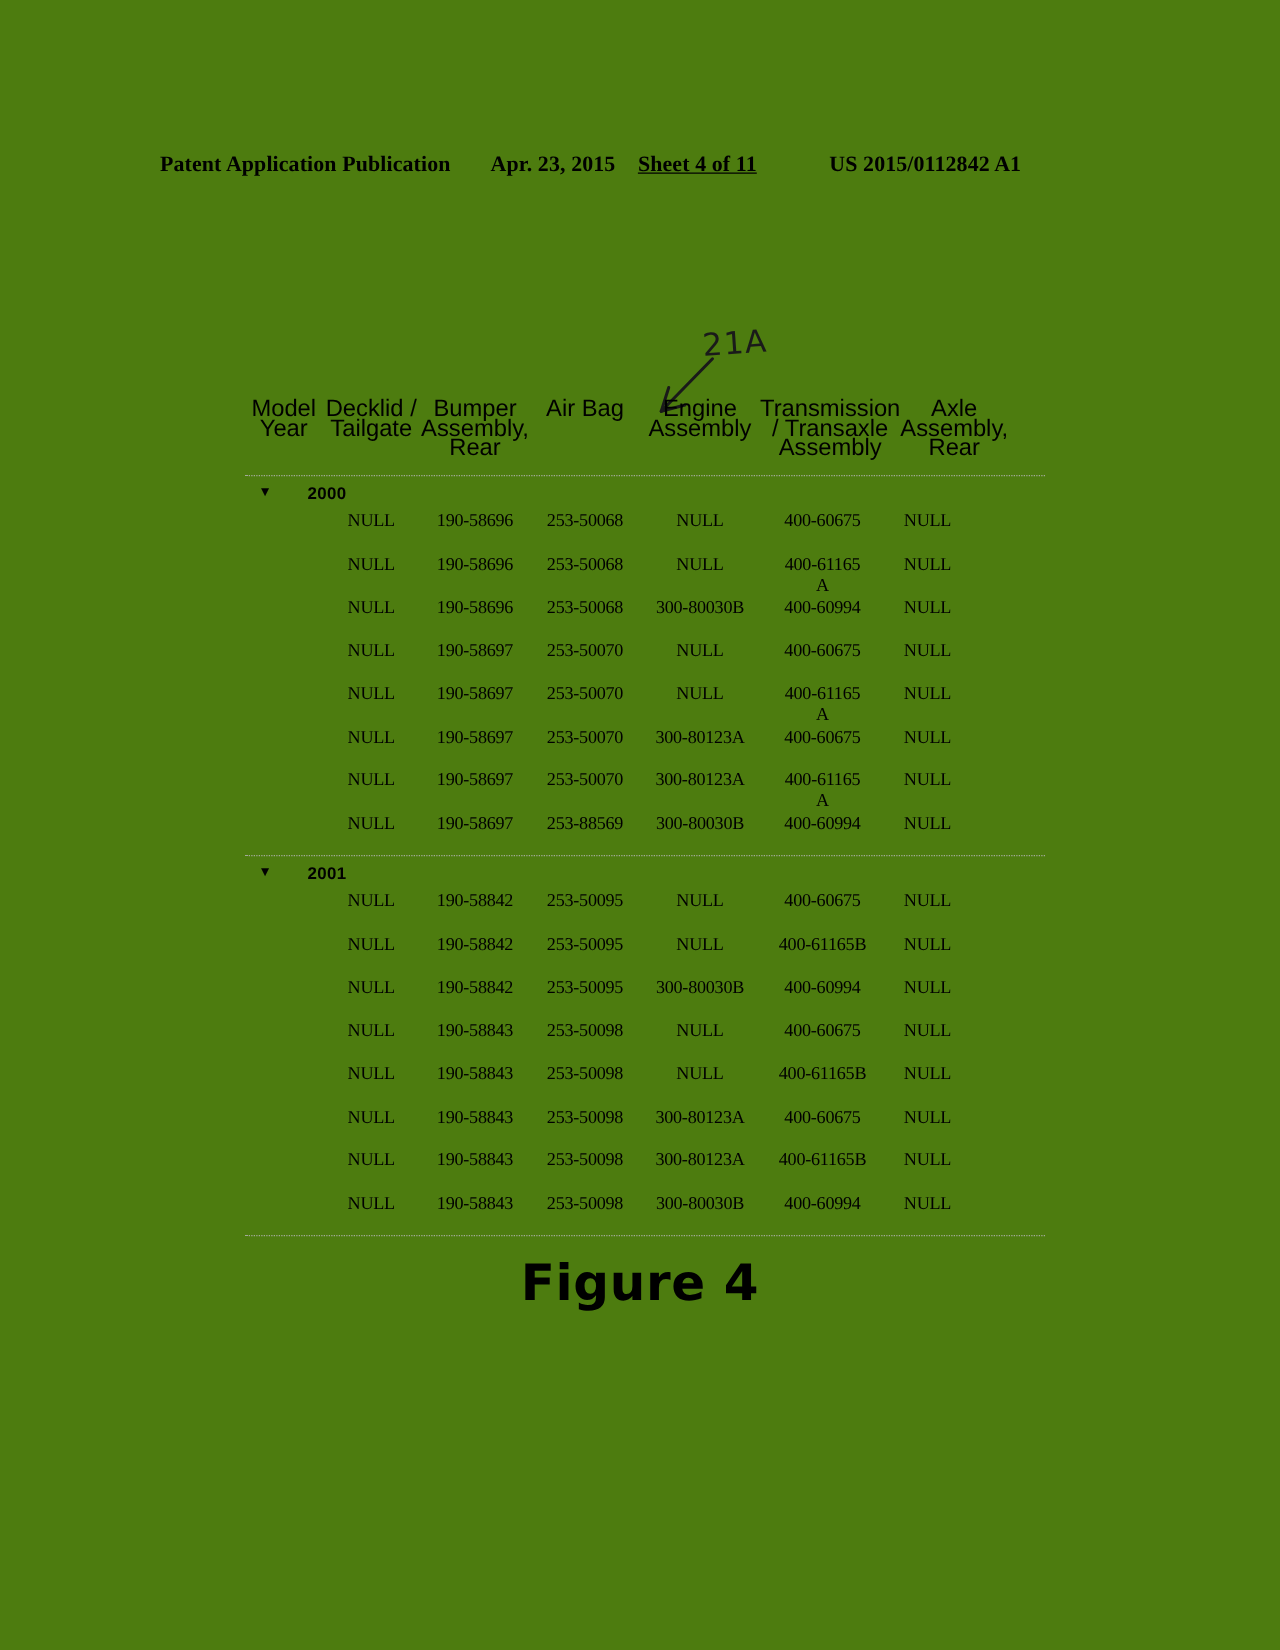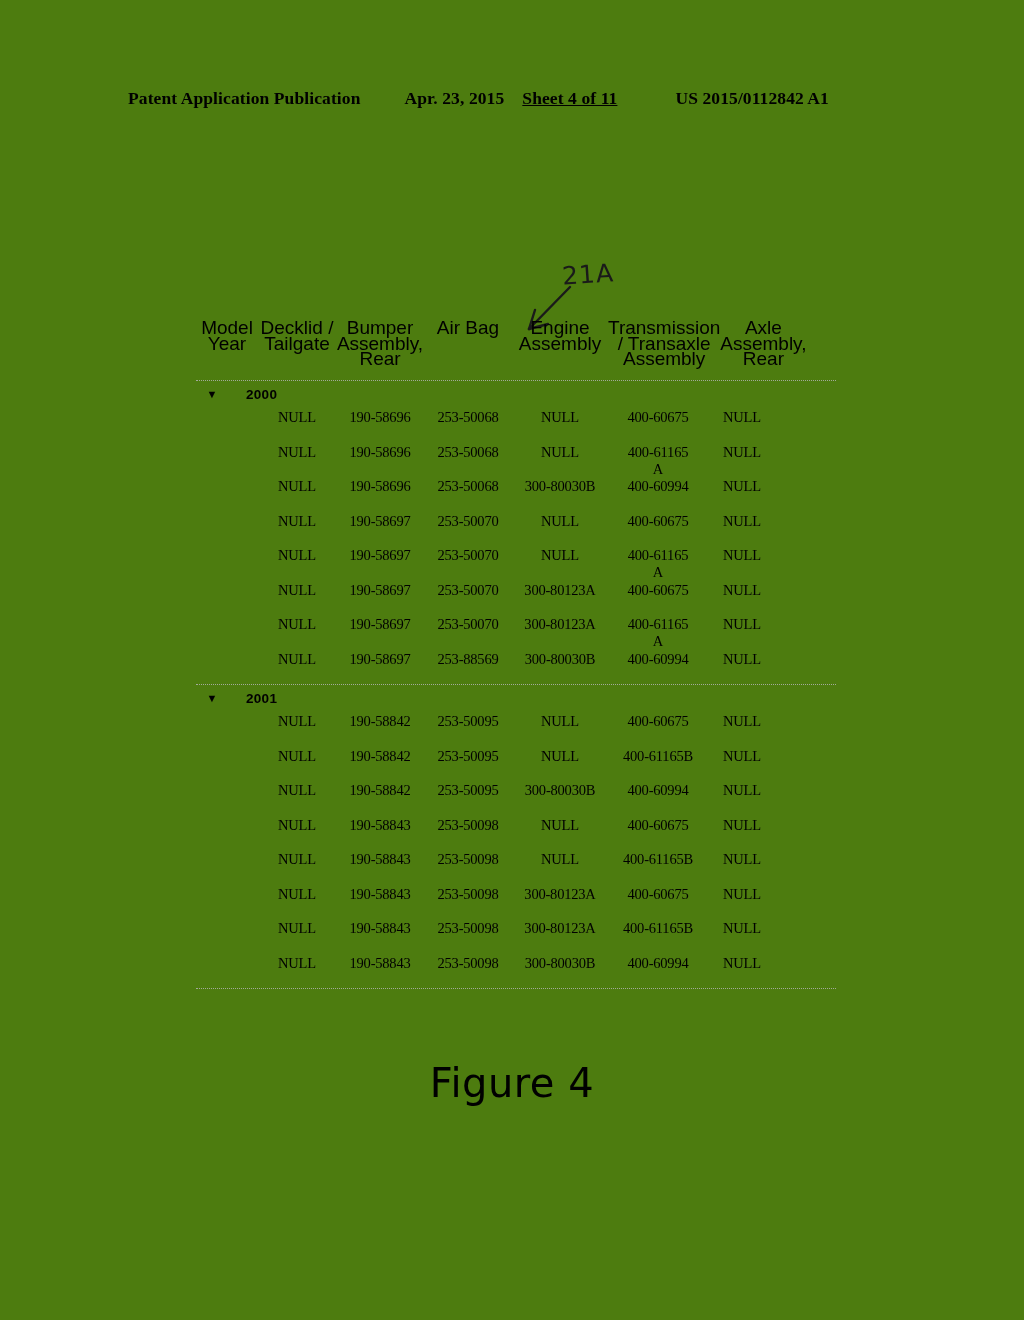--- a/index.html
+++ b/index.html
@@ -25,23 +25,23 @@
     width: 768px;
     display: flex;
     align-items: baseline;
     font-family: "Liberation Serif", serif;
     font-weight: bold;
     font-size: 17.5px;
     letter-spacing: 0.1px;
     white-space: nowrap;
   }
   .pub-header .hdr-title { flex: 0 0 auto; }
-  .pub-header .hdr-date  { flex: 0 0 auto; margin-left: 44px; }
+  .pub-header .hdr-date  { flex: 0 0 auto; margin-left: 32px; }
   .pub-header .hdr-sheet { flex: 0 0 auto; margin-left: 18px; text-decoration: underline; }
-  .pub-header .hdr-num   { flex: 0 0 auto; margin-left: 58px; }
+  .pub-header .hdr-num   { flex: 0 0 auto; margin-left: 58px; margin-top: 33px; }
 
   
   .annot {
     position: absolute;
     left: 518px;
     top: 262px;
     width: 120px;
     height: 75px;
   }
   .annot .annot-text {
@@ -132,26 +132,26 @@
   .c2 { flex: 0 0 88px; }
   .c3 { flex: 0 0 88px; }
   .c4 { flex: 0 0 96px; }
   .c5 { flex: 0 0 100px; }
   .c6 { flex: 0 0 68px; }
 
   
   .figure-caption {
     position: absolute;
     left: 0;
-    top: 1060px;
+    top: 1004px;
     width: 1024px;
     text-align: center;
     font-family: "DejaVu Sans", sans-serif;
     font-size: 40px;
-    font-weight: normal;
+    font-weight: bold;
     letter-spacing: 0.5px;
   }
 </style>
 </head>
 <body>
 
 <div class="page">
 
   <div class="pub-header">
     <span class="hdr-title">Patent Application Publication</span>

